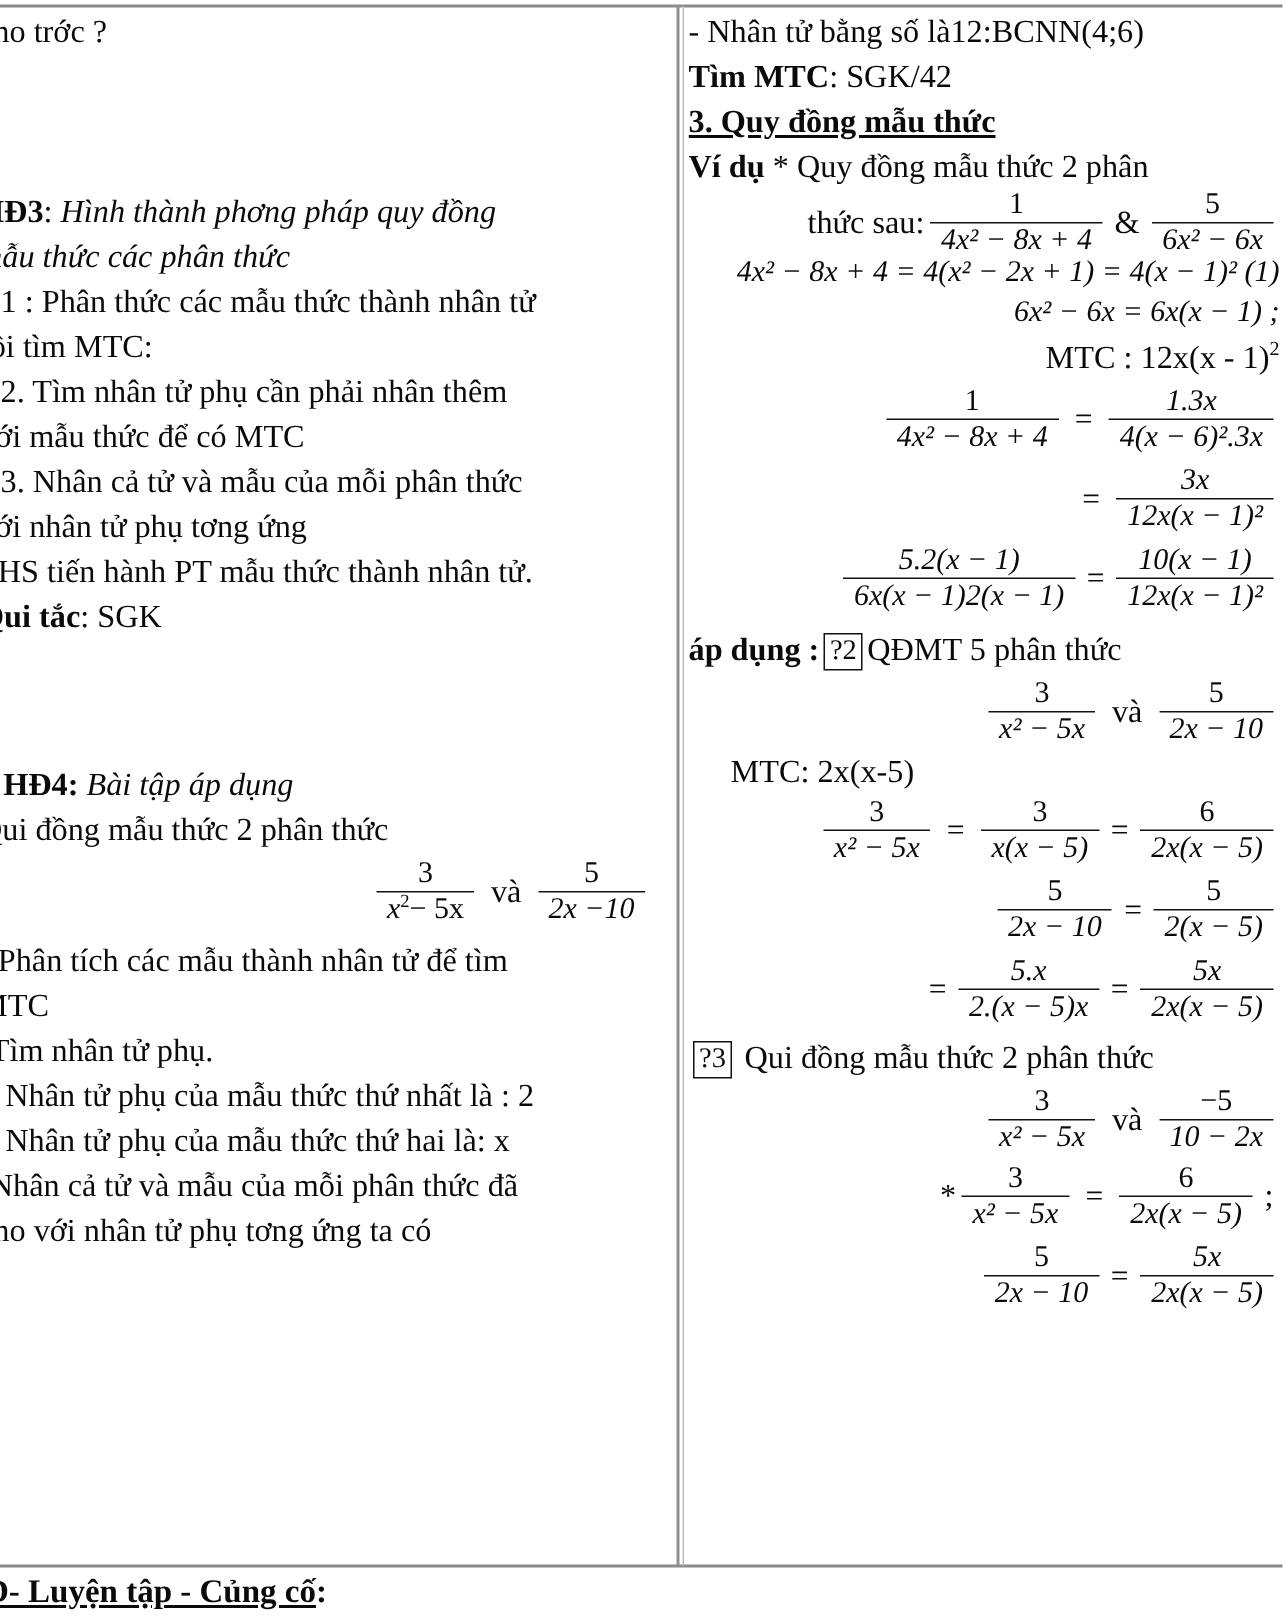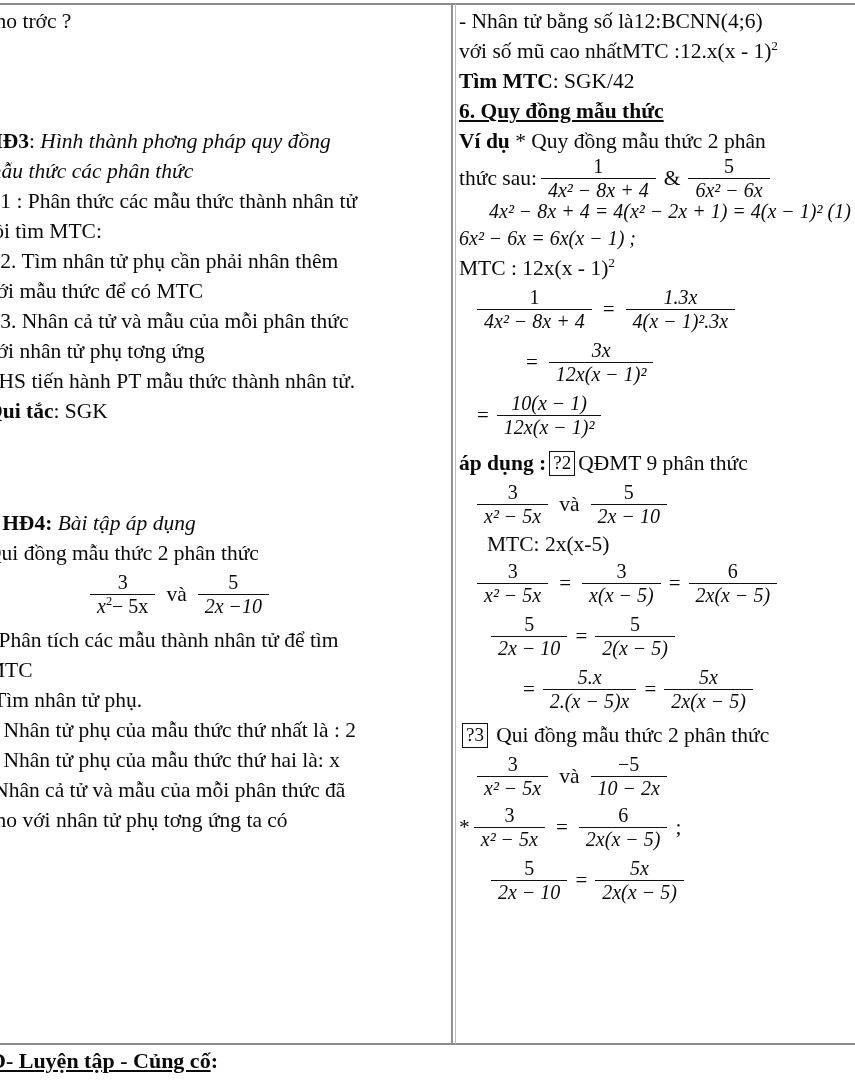--- a/index.html
+++ b/index.html
@@ -87,20 +87,21 @@
   .spacer-8  { height: 8px; }
   .spacer-4  { height: 4px; }
 
   
   .mrow {
     display: flex;
     align-items: center;
     font-size: 20px;
     line-height: 1.05;
     white-space: nowrap;
+    justify-content: flex-end;
   }
   .mrow.indent1 { padding-left: 28px; }
   .mrow.indent3 { padding-left: 100px; }
   .mrow.indent4 { padding-left: 60px; }
   .mrow.indent5 { padding-left: 14px; }
   .frac {
     display: inline-flex;
     flex-direction: column;
     align-items: center;
     vertical-align: middle;
@@ -232,27 +233,24 @@
     </div>
 
   </div>
 
   <div class="col-right">
 
     <div class="line">
       <span>- Nhân tử bằng số là12:BCNN(4;6)</span>
     </div>
     <div class="line">
-      <span>với số mũ cao nhấtMTC :12.x(x - 1)</span><sup class="ex">2</sup>
-    </div>
-    <div class="line">
       <span class="b">Tìm MTC</span><span>: SGK/42</span>
     </div>
     <div class="line">
-      <span class="b u">6. Quy đồng mẫu thức</span>
+      <span class="b u">3. Quy đồng mẫu thức</span>
     </div>
     <div class="line">
       <span class="b">Ví dụ</span><span> * Quy đồng mẫu thức 2 phân</span>
     </div>
 
     <div class="mrow">
       <span class="txt">thức sau:</span>
       <span class="frac big">
         <span class="num">1</span>
         <span class="den mi">4x² − 8x + 4</span>
@@ -264,54 +262,58 @@
       </span>
     </div>
 
     <div class="mrow">
       <span class="mi" style="font-size:20px;margin-left:30px;">4x² − 8x + 4 = 4(x² − 2x + 1) = 4(x − 1)² (1)</span>
     </div>
     <div class="mrow" style="margin-top:6px;">
       <span class="mi" style="font-size:20px;">6x² − 6x = 6x(x − 1) ;</span>
     </div>
 
-    <div class="line" style="margin-top:4px;">
+    <div class="line" style="margin-top:4px;text-align:right;">
       <span>MTC : 12x(x - 1)</span><sup class="ex">2</sup>
     </div>
 
     <div class="mrow indent5" style="margin-top:4px;">
       <span class="frac big">
         <span class="num">1</span>
         <span class="den mi">4x² − 8x + 4</span>
       </span>
       <span class="op">=</span>
       <span class="frac big">
         <span class="num mi">1.3x</span>
-        <span class="den mi">4(x − 1)².3x</span>
+        <span class="den mi">4(x − 6)².3x</span>
       </span>
     </div>
 
     <div class="mrow indent4" style="margin-top:8px;">
       <span class="op">=</span>
       <span class="frac big">
         <span class="num mi">3x</span>
         <span class="den mi">12x(x − 1)²</span>
       </span>
     </div>
 
     <div class="mrow indent5" style="margin-top:8px;">
+      <span class="frac big">
+        <span class="num mi">5.2(x − 1)</span>
+        <span class="den mi">6x(x − 1)2(x − 1)</span>
+      </span>
       <span class="op tight">=</span>
       <span class="frac big">
         <span class="num mi">10(x − 1)</span>
         <span class="den mi">12x(x − 1)²</span>
       </span>
     </div>
 
     <div class="line" style="margin-top:10px;">
-      <span class="b">áp dụng :</span><span class="qbox">?2</span><span>QĐMT 9 phân thức</span>
+      <span class="b">áp dụng :</span><span class="qbox">?2</span><span>QĐMT 5 phân thức</span>
     </div>
 
     <div class="mrow indent5" style="margin-top:4px;">
       <span class="frac big">
         <span class="num">3</span>
         <span class="den mi">x² − 5x</span>
       </span>
       <span class="op txt">và</span>
       <span class="frac big">
         <span class="num">5</span>

